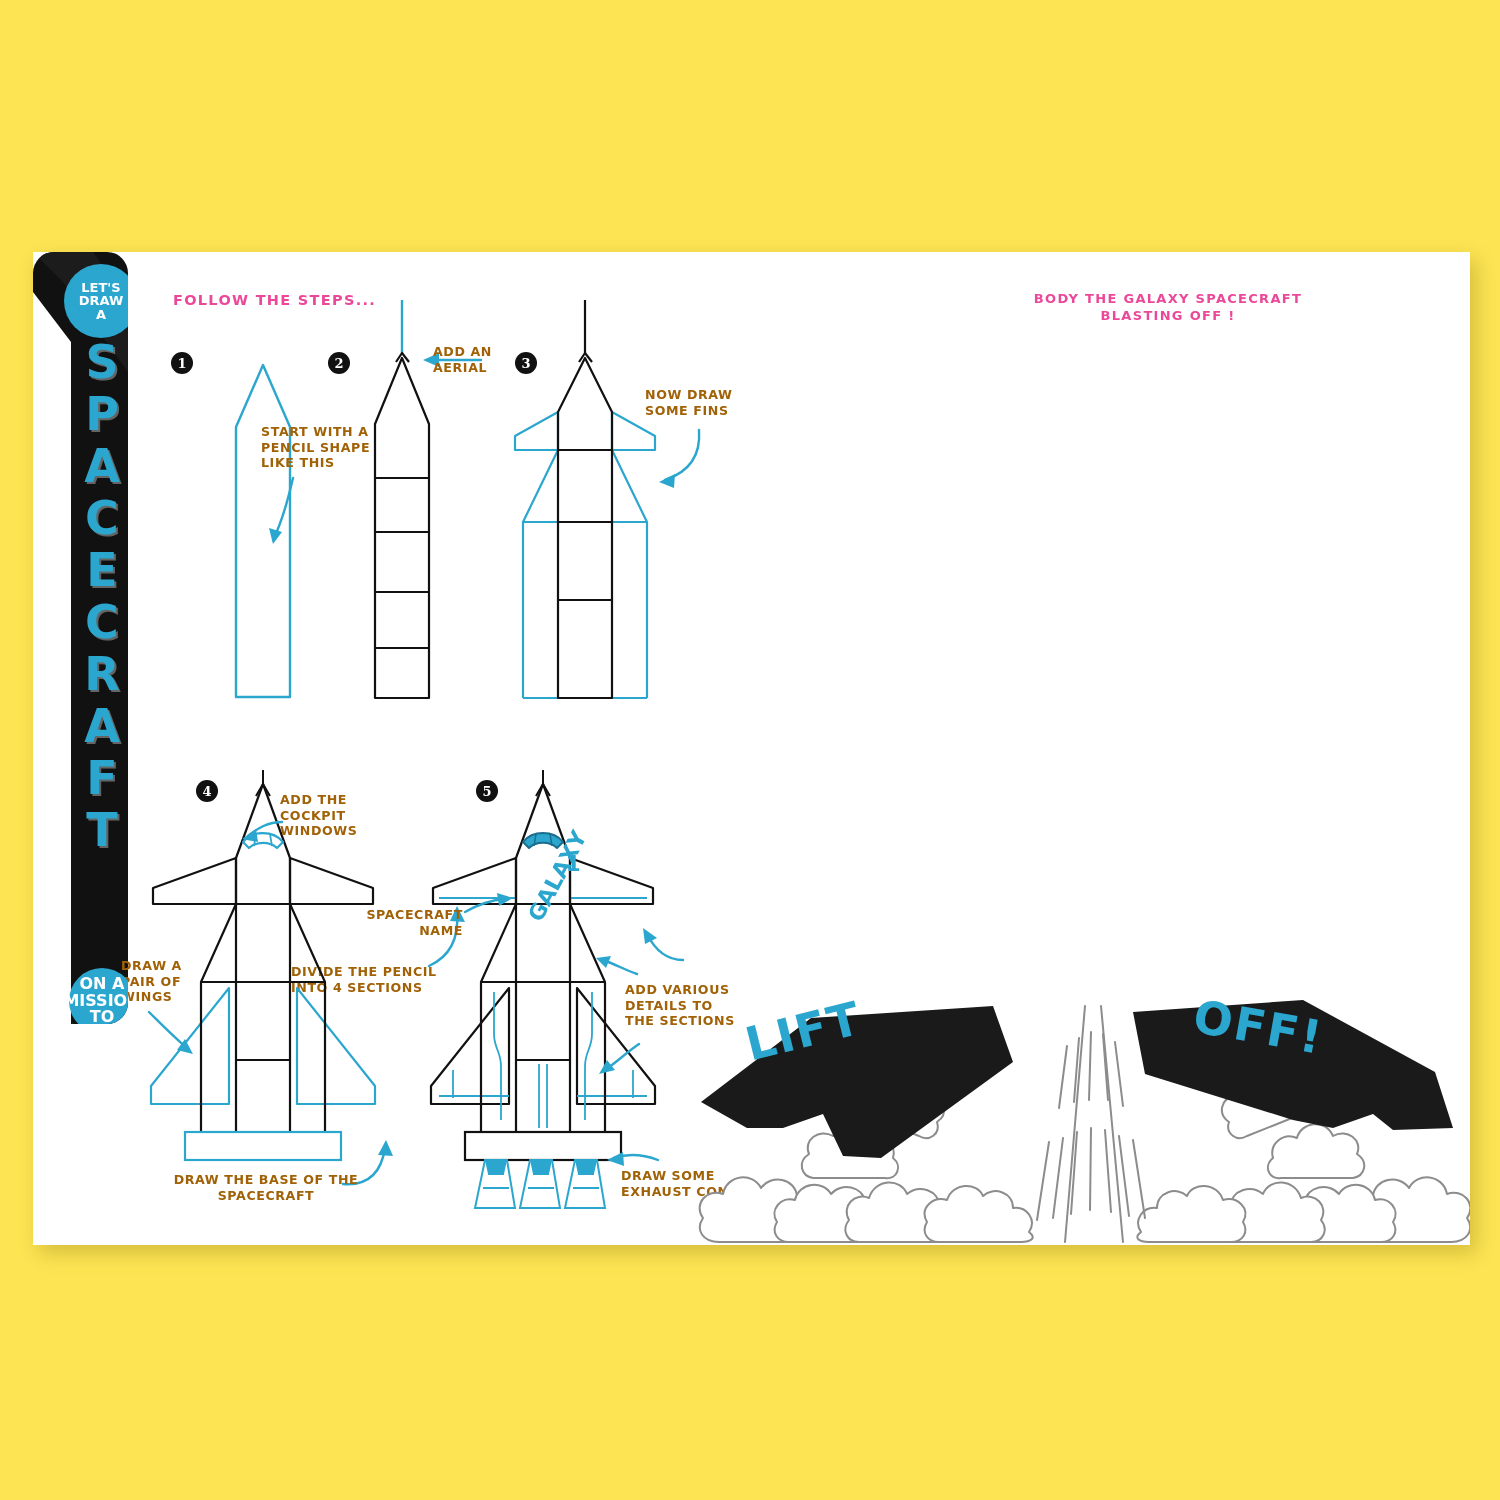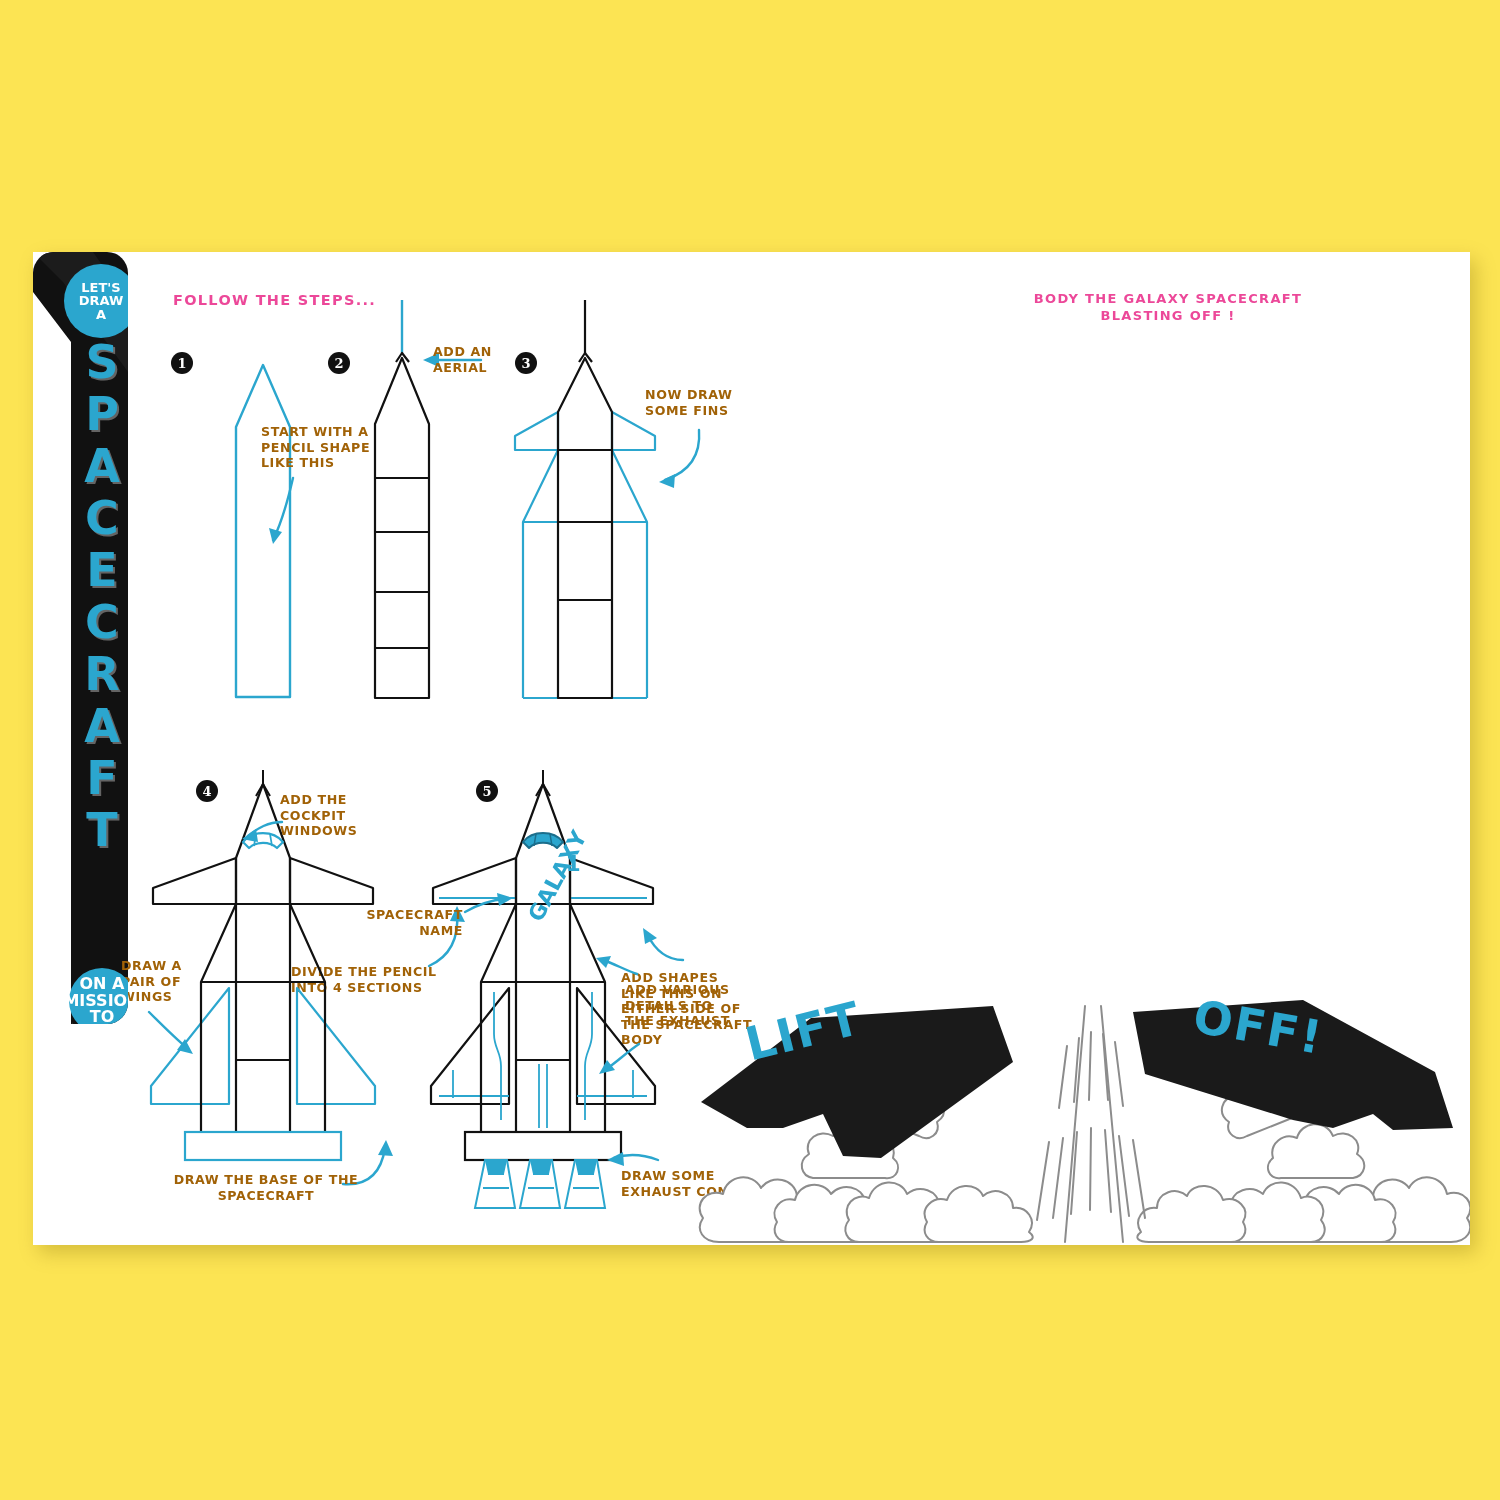--- a/index.html
+++ b/index.html
@@ -256,27 +256,20 @@
       <div>SOME FINS</div>
     </div>
     <svg class="draw" style="left:608px; top:172px;" width="70" height="70">
       <path d="M58 6 C60 32 48 48 24 56" fill="none" stroke="#2BA6CE" stroke-width="2.4" stroke-linecap="round"></path>
       <path d="M18 58 L34 50 L33 64 Z" fill="#2BA6CE"></path>
     </svg>
     <svg class="draw" style="left:592px; top:668px;" width="66" height="50">
       <path d="M58 40 C42 40 30 30 22 14" fill="none" stroke="#2BA6CE" stroke-width="2.4" stroke-linecap="round"></path>
       <path d="M18 8 L32 18 L20 24 Z" fill="#2BA6CE"></path>
     </svg>
-    <div class="note left" style="left:588px; top:718px; width:160px;">
-      <div>ADD SHAPES</div>
-      <div>LIKE THIS ON</div>
-      <div>EITHER SIDE OF</div>
-      <div>THE SPACECRAFT</div>
-      <div>BODY</div>
-    </div>
 
     <div class="stepnum" style="left:163px; top:528px;">4</div>
     <div class="draw" style="left:80px; top:518px;">
       <svg width="300" height="420" viewBox="0 0 300 420">
 
         <line x1="150" y1="0" x2="150" y2="16" stroke="#111" stroke-width="2"></line>
         <path d="M143 26 L150 14 L157 26" fill="none" stroke="#111" stroke-width="2" stroke-linejoin="round"></path>
 
         <path d="M116 218 L38 316 L38 334 L116 334 Z" fill="none" stroke="#2BA6CE" stroke-width="2.2" stroke-linejoin="round"></path>
         <path d="M184 218 L262 316 L262 334 L184 334 Z" fill="none" stroke="#2BA6CE" stroke-width="2.2" stroke-linejoin="round"></path>
@@ -395,21 +388,21 @@
       <div>NAME</div>
     </div>
     <svg class="draw" style="left:430px; top:640px;" width="56" height="26">
       <path d="M2 20 C16 12 28 8 42 7" fill="none" stroke="#2BA6CE" stroke-width="2.4" stroke-linecap="round"></path>
       <path d="M50 6 L34 1 L36 14 Z" fill="#2BA6CE"></path>
     </svg>
 
     <div class="note left" style="left:592px; top:730px; width:130px;">
       <div>ADD VARIOUS</div>
       <div>DETAILS TO</div>
-      <div>THE EXHAUST</div>
+      <div>THE SECTIONS</div>
     </div>
     <svg class="draw" style="left:558px; top:700px;" width="50" height="28">
       <path d="M46 22 C34 18 24 12 12 8" fill="none" stroke="#2BA6CE" stroke-width="2.4" stroke-linecap="round"></path>
       <path d="M5 6 L20 4 L15 16 Z" fill="#2BA6CE"></path>
     </svg>
     <svg class="draw" style="left:558px; top:788px;" width="52" height="38">
       <path d="M48 4 C36 12 26 22 14 30" fill="none" stroke="#2BA6CE" stroke-width="2.4" stroke-linecap="round"></path>
       <path d="M8 34 L16 20 L24 30 Z" fill="#2BA6CE"></path>
     </svg>
 

